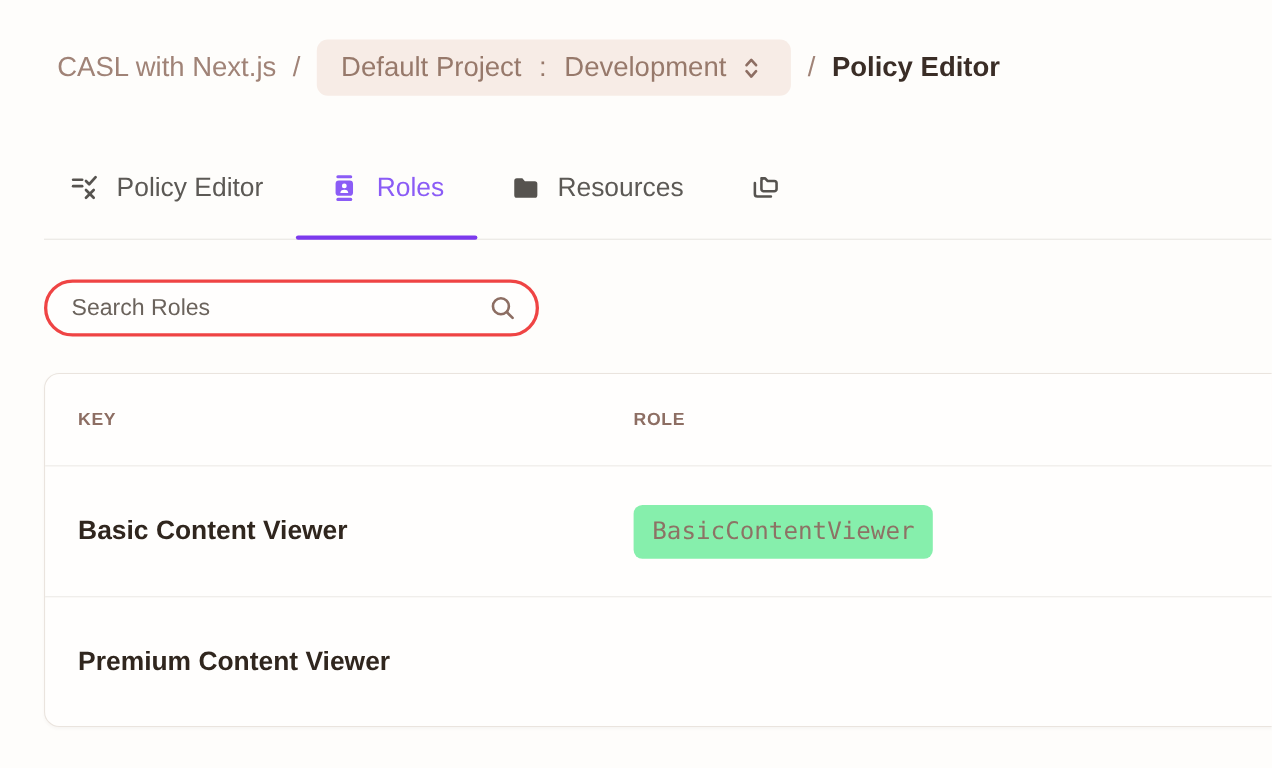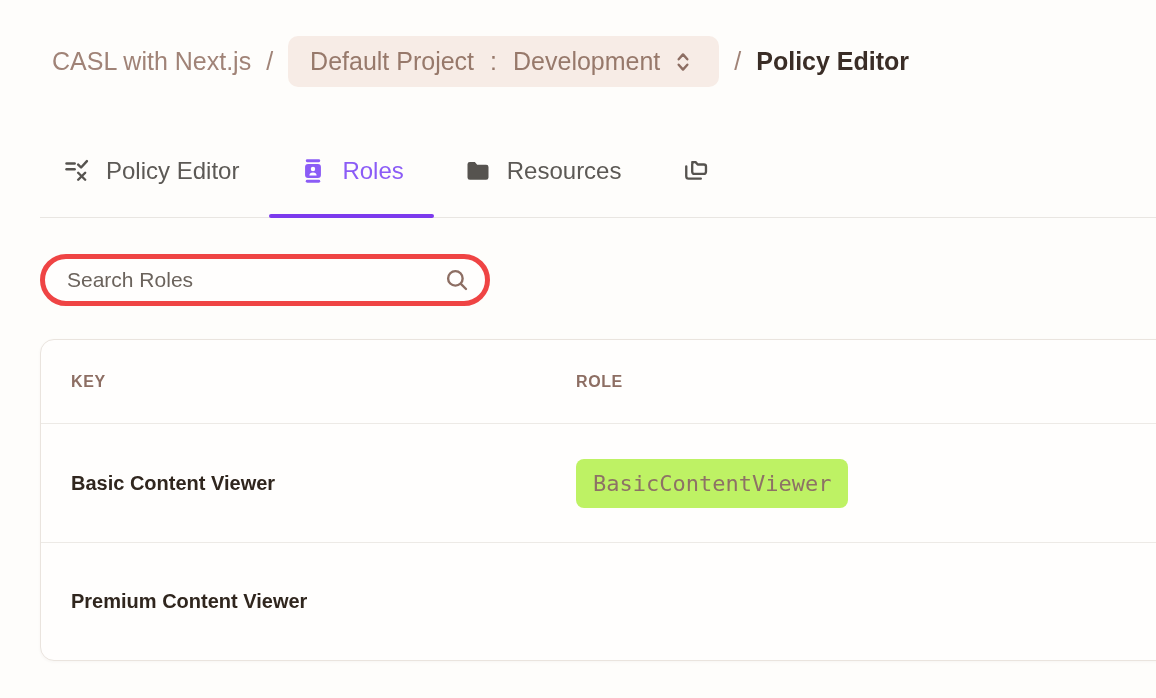--- a/index.html
+++ b/index.html
@@ -59,21 +59,21 @@
   }
 
   
   .search-wrap {
     position: relative;
     margin: 36px 0 0 40px;
     width: 450px;
   }
   .search-input {
     width: 100%; height: 52px;
-    border: 5px solid #ef4444;
+    border: 3px solid #ef4444;
     border-radius: 26px;
     background: #fffefd;
     padding: 0 58px 0 22px;
     font-size: 21px;
     font-family: "Liberation Sans", sans-serif;
     color: #3e312b;
     outline: none;
   }
   .search-input::placeholder { color: #6b635c; opacity: 1; }
   .search-icon {
@@ -101,31 +101,31 @@
     height: 84px;
     border-bottom: 1px solid #edeae6;
     color: #8d6e63;
     font-size: 16px;
     font-weight: 700;
     letter-spacing: 0.6px;
   }
   .trow { height: 118px; }
   .trow + .trow { border-top: 1px solid #edeae6; }
   .role-name {
-    font-size: 20px;
+    font-size: 24px;
     font-weight: 700;
     color: #30261e;
   }
   .key-cell { justify-self: start; }
   .key-badge {
     display: inline-block;
     font-family: "DejaVu Sans Mono", monospace;
     font-size: 22px;
     color: #8d7265;
-    background: #bef264;
+    background: #86efac;
     padding: 12px 17px;
     border-radius: 8px;
   }
 
   svg { display: block; }
 </style>
 </head>
 <body>
 
 <div class="breadcrumb">

